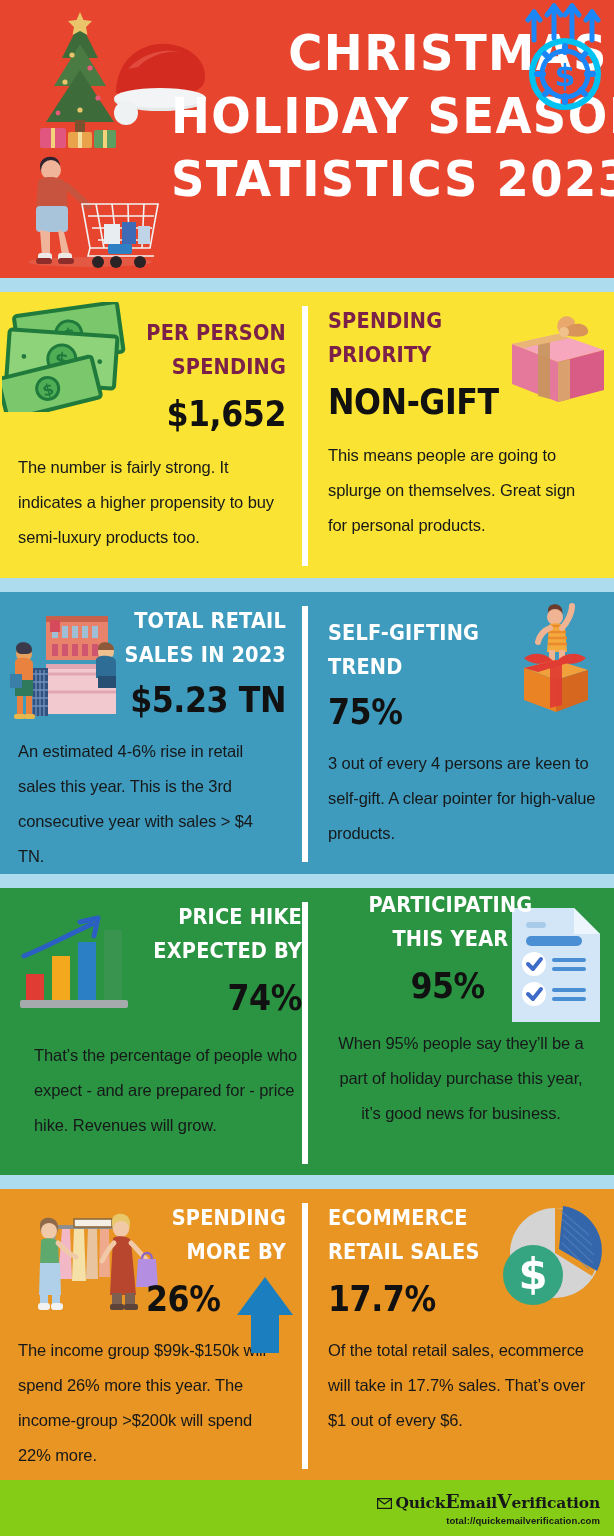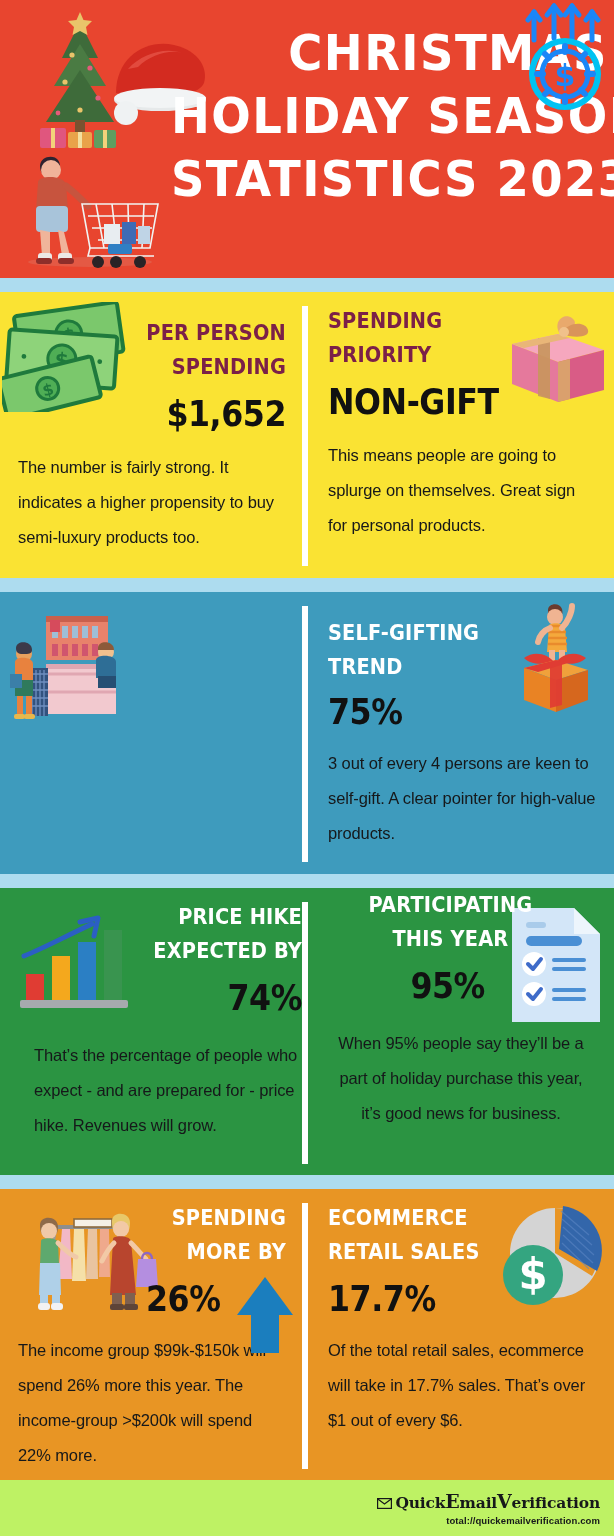--- a/index.html
+++ b/index.html
@@ -99,21 +99,21 @@
     font-size: 16.5px;
     line-height: 35px;
     color: #16181a;
     letter-spacing: -0.1px;
   }
 
   
   .footer {
     position: absolute; left: 0; top: 1480px;
     width: 614px; height: 56px;
-    background: #bef264;
+    background: #84cc16;
     padding-left: 9px;
   }
   .brand {
     position: absolute;
     right: 14px; top: 10px;
     text-align: right;
   }
   .brand-name {
     font-family: "DejaVu Serif", serif;
     font-size: 15.5px;
@@ -338,20 +338,26 @@
       <rect x="4" y="102" width="11" height="5" rx="2" fill="#E8B84C"></rect>
       <rect x="14" y="102" width="11" height="5" rx="2" fill="#E8B84C"></rect>
       <rect x="0" y="62" width="12" height="14" fill="#3B7FA8"></rect>
 
       <circle cx="96" cy="40" r="8" fill="#F0C08E"></circle>
       <path d="M88 36 C88 28 104 28 104 38 L88 38 Z" fill="#8C5A3A"></path>
       <path d="M86 48 C86 42 106 42 106 50 L106 66 L86 66 Z" fill="#2E6E96"></path>
       <rect x="88" y="64" width="18" height="12" fill="#264F73"></rect>
     </svg>
 
+    <div class="card" style="left:18px;top:12px;width:268px;">
+      <div class="card-head head-white ralign">TOTAL RETAIL</div>
+      <div class="card-head head-white ralign">SALES IN 2023</div>
+      <div class="card-stat ralign" style="margin-top:6px;">$5.23 TN</div>
+      <div class="card-body" style="margin-top:12px;width:264px;">An estimated 4-6% rise in retail sales this year. This is the 3rd consecutive year with sales &gt; $4 TN.</div>
+    </div>
 
     <svg class="icon-wrap" style="left:504px;top:8px;width:100px;height:120px;" viewBox="0 0 100 120">
 
       <path d="M44 10 C44 3 56 2 58 9 C60 16 55 20 50 20 C45 20 44 16 44 10 Z" fill="#6B3B2E"></path>
       <circle cx="51" cy="17" r="8" fill="#F0B492"></circle>
       <path d="M45 26 C45 22 60 22 61 28 L63 52 L43 52 Z" fill="#F4A93C"></path>
       <path d="M45 26 h17 M44 32 h18 M44 38 h19 M44 44 h19" stroke="#E98B2C" stroke-width="2.5"></path>
       <path d="M58 28 C64 22 68 12 68 6" stroke="#F0B492" stroke-width="6" fill="none" stroke-linecap="round"></path>
       <path d="M46 28 C40 30 35 36 34 42" stroke="#F0B492" stroke-width="6" fill="none" stroke-linecap="round"></path>
       <rect x="45" y="50" width="6" height="18" fill="#F0B492"></rect>

